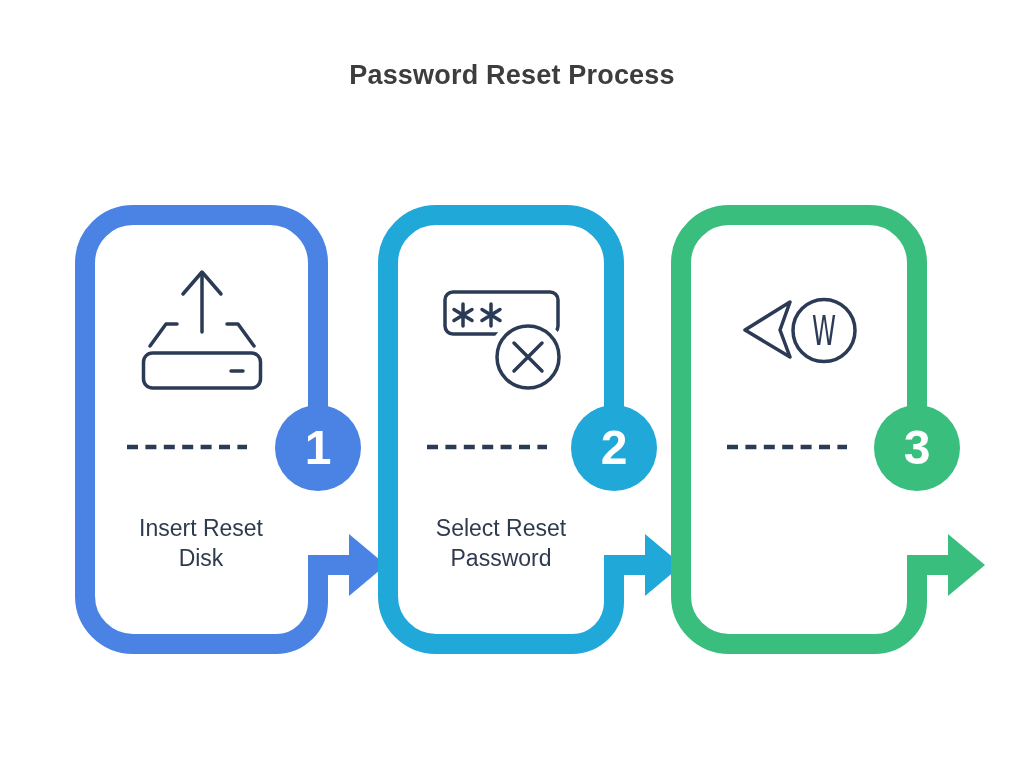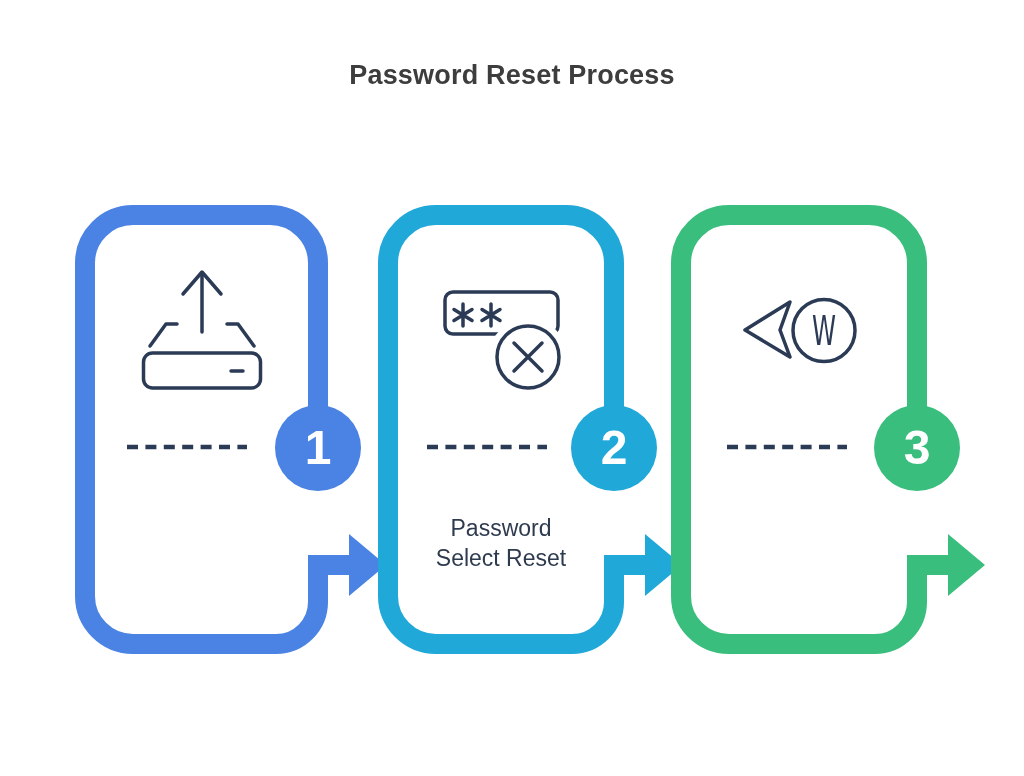--- a/index.html
+++ b/index.html
@@ -86,18 +86,22 @@
         <text class="wletter" x="824" y="345" textLength="24" lengthAdjust="spacingAndGlyphs">W</text>
       </g>
       <circle class="b3" cx="917" cy="448" r="43"></circle>
     </g>
   </svg>
 
   <div class="step-number" style="left:275px;">1</div>
   <div class="step-number" style="left:571px;">2</div>
   <div class="step-number" style="left:874px;">3</div>
 
+  <div class="step-label" style="left:81px;">
+    <span>Insert Reset</span>
+    <span>Disk</span>
+  </div>
   <div class="step-label" style="left:381px;">
+    <span>Select Reset</span>
     <span>Password</span>
-    <span>Select Reset</span>
   </div>
 
 </div>
 
 </body></html>

